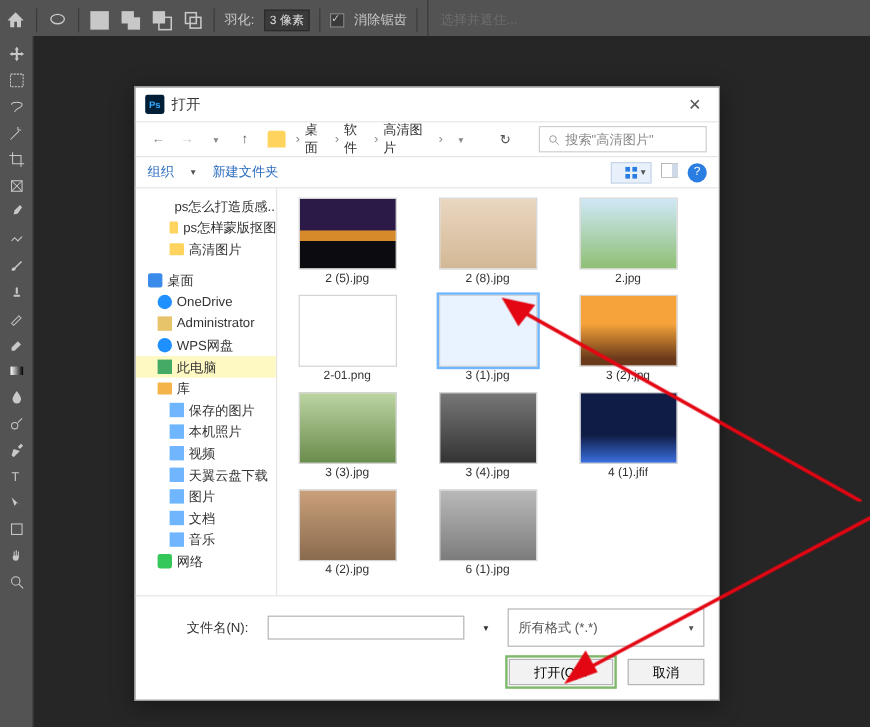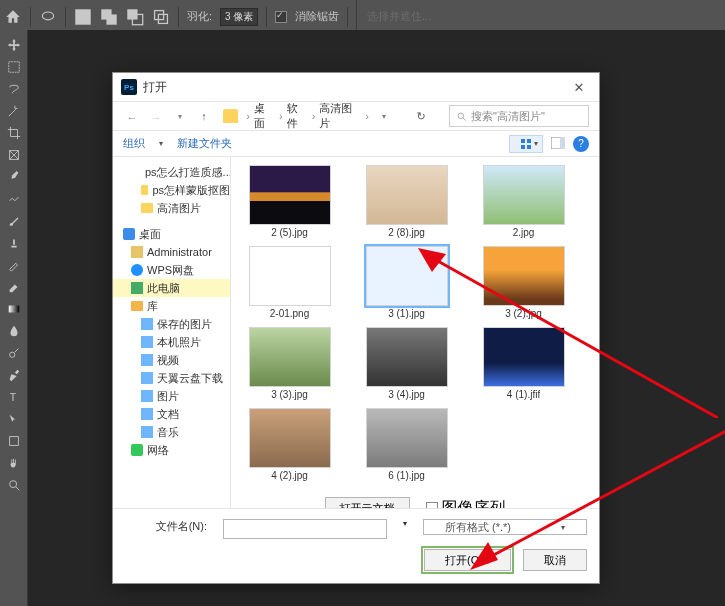--- a/index.html
+++ b/index.html
@@ -85,24 +85,24 @@
   .img-h{background:linear-gradient(#777,#333);}
   .img-i{background:linear-gradient(#d9c9a5,#a1906a);}
   .img-j{background:linear-gradient(#0f1c45 60%, #3b6fe0 100%);}
   .img-k{background:linear-gradient(#caa07a,#8a6b4e);}
   .img-l{background:linear-gradient(#b9b9b9,#7c7c7c);}
   .btn-mini-wrap{display:flex;gap:10px;align-items:center;}
   .btn-mini{height:22px;padding:0 14px;border:1px solid #b5b5b5;background:#f2f2f2;font-size:11px;}
   .chk2{width:12px;height:12px;border:1px solid #888;display:inline-block;}
 
   .dlg-foot{border-top:1px solid #e5e5e5;padding:10px 12px 12px;display:flex;flex-direction:column;gap:10px;font-size:11px;color:#333;}
-  .row{display:flex;gap:16px;}
+  .row{display:flex;align-items:center;gap:16px;}
   .row .lab{width:86px;text-align:right;}
   .row input[type=text]{flex:0 0 164px;height:20px;border:1px solid #b5b5b5;padding:0 4px;font-size:11px;}
-  .combo{flex:0 0 164px;height:16px;border:1px solid #b5b5b5;display:flex;align-items:center;justify-content:space-between;padding:0 21px;color:#555;}
+  .combo{flex:0 0 164px;height:32px;border:1px solid #b5b5b5;display:flex;align-items:center;justify-content:space-between;padding:0 8px;color:#555;}
   .btns{display:flex;gap:12px;justify-content:flex-end;}
   .btn{height:22px;padding:0 20px;border:1px solid #b5b5b5;background:#f2f2f2;font-size:11px;}
   .btn.primary{outline:2px solid #7fb76b;outline-offset:1px;}
 
   
   .arrow1,.arrow2{position:absolute;pointer-events:none;}
   .arrow1{left:418px;top:248px;width:300px;height:170px;}
   .arrow2{left:468px;top:430px;width:260px;height:140px;}
   .arrow1 line,.arrow2 line{stroke:#e30613;stroke-width:3;}
   .arrow1 polygon,.arrow2 polygon{fill:#e30613;}
@@ -348,20 +348,24 @@
       <div class="item ind2">
           <span class="fi"></span>
           <span>高清图片</span>
         </div>
       <div style="height:8px;"></div>
       <div class="item">
           <span class="bi blue"></span>
           <span>桌面</span>
         </div>
       <div class="item ind1">
+          <span class="bi cloud"></span>
+          <span>OneDrive</span>
+        </div>
+      <div class="item ind1">
           <span class="bi" style="background:#e7c46a;"></span>
           <span>Administrator</span>
         </div>
       <div class="item ind1">
           <span class="bi cloud"></span>
           <span>WPS网盘</span>
         </div>
       <div class="item ind1 sel">
           <span class="bi" style="background:#4a6;"></span>
           <span>此电脑</span>

